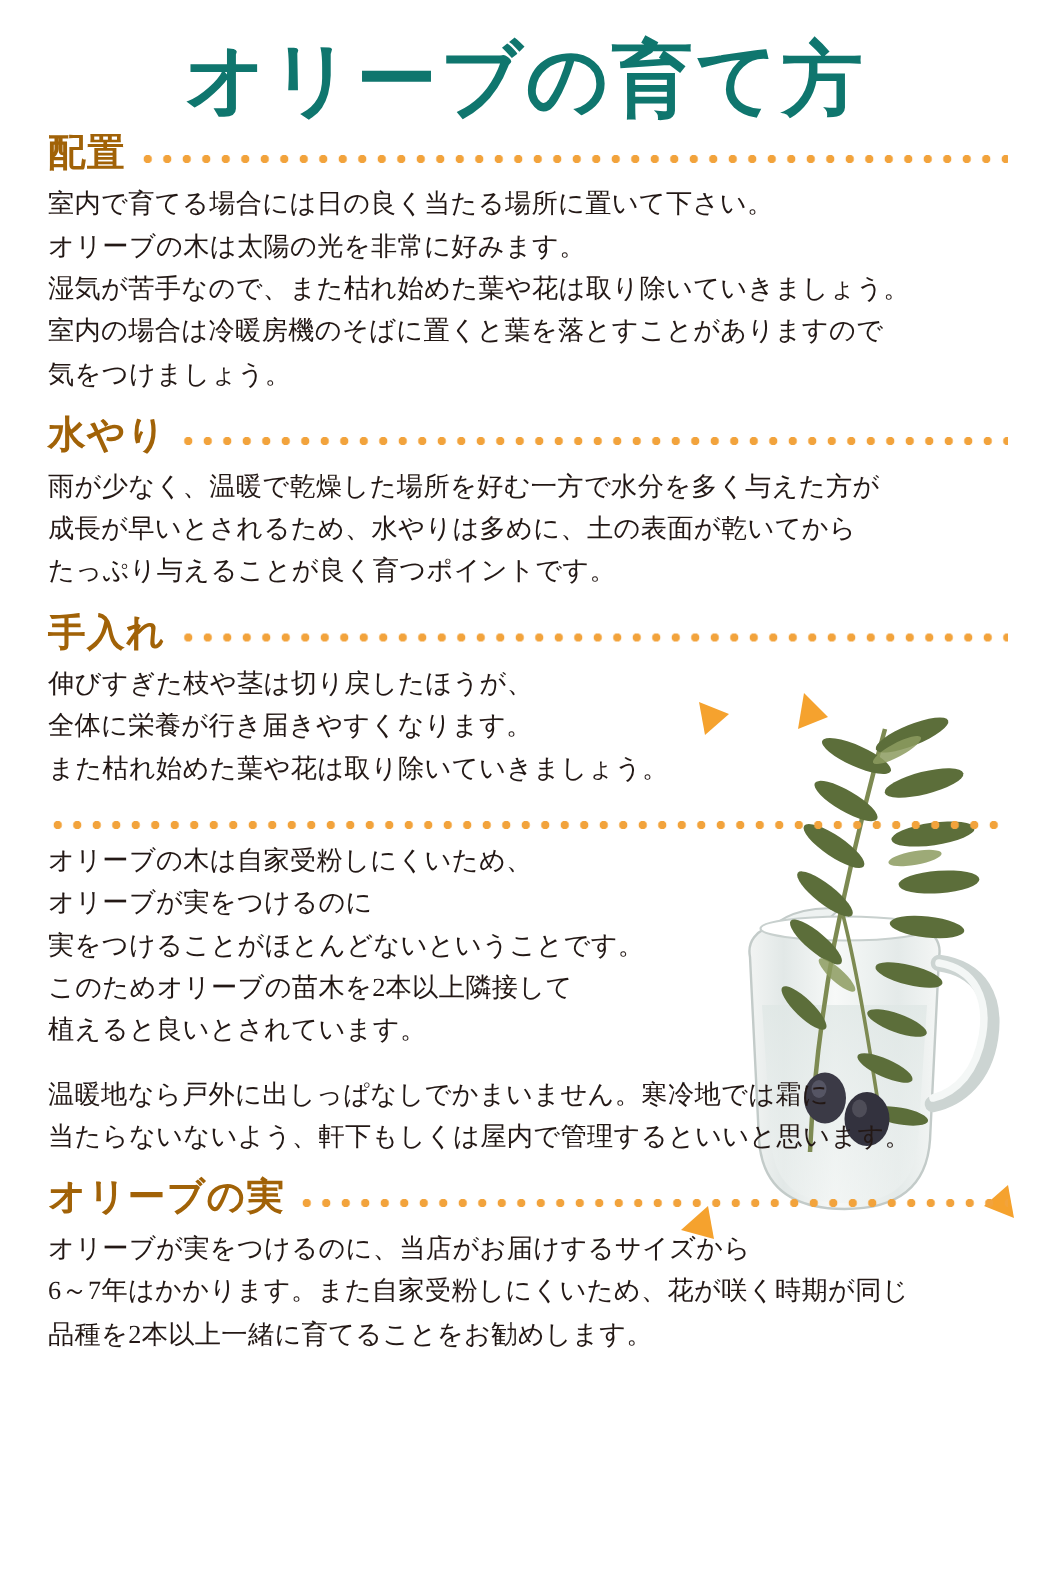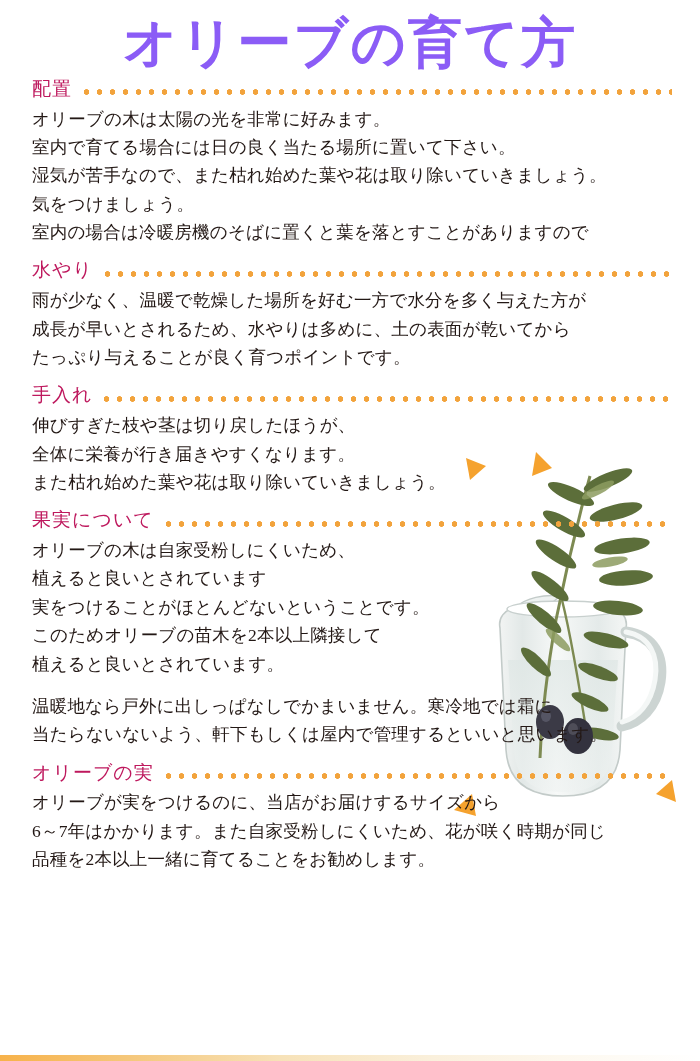--- a/index.html
+++ b/index.html
@@ -21,46 +21,46 @@
     height: 1061px;
     box-sizing: border-box;
   }
 
   
   .title {
     text-align: center;
     font-size: 54px;
     font-weight: bold;
     letter-spacing: 2px;
-    margin: 10px 0 4px 0;
+    margin: 20px 0 4px 0;
     font-family: "DejaVu Serif", "Liberation Serif", serif;
-    color: #8b5cf6;
+    color: #0f766e;
     line-height: 1.2;
   }
 
   
   .content {
     position: relative;
     padding: 0 28px 0 32px;
     z-index: 3;
   }
   .section {
     margin-bottom: 14px;
   }
   .sec-head {
     display: flex;
     align-items: center;
     gap: 8px;
     margin-bottom: 5px;
   }
   .sec-title {
-    font-size: 19px;
-    font-weight: normal;
+    font-size: 25px;
+    font-weight: bold;
     white-space: nowrap;
-    color: #be185d;
+    color: #a16207;
     letter-spacing: 1px;
     line-height: 1.1;
   }
   .dots {
     flex: 1 1 auto;
     height: 8px;
     background-image: radial-gradient(circle, #f2a33c 2.6px, rgba(255,255,255,0) 3px);
     background-size: 13px 8px;
     background-repeat: repeat-x;
     background-position: left center;
@@ -176,25 +176,25 @@
   <h1 class="title">オリーブの育て方</h1>
 
   <div class="content">
 
     <div class="section">
       <div class="sec-head">
         <span class="sec-title">配置</span>
         <span class="dots"></span>
       </div>
       <div class="body-text">
+        <span class="ln">室内で育てる場合には日の良く当たる場所に置いて下さい。</span>
         <span class="ln">オリーブの木は太陽の光を非常に好みます。</span>
-        <span class="ln">室内で育てる場合には日の良く当たる場所に置いて下さい。</span>
         <span class="ln">湿気が苦手なので、また枯れ始めた葉や花は取り除いていきましょう。</span>
+        <span class="ln">室内の場合は冷暖房機のそばに置くと葉を落とすことがありますので</span>
         <span class="ln">気をつけましょう。</span>
-        <span class="ln">室内の場合は冷暖房機のそばに置くと葉を落とすことがありますので</span>
       </div>
     </div>
 
     <div class="section">
       <div class="sec-head">
         <span class="sec-title">水やり</span>
         <span class="dots"></span>
       </div>
       <div class="body-text">
         <span class="ln">雨が少なく、温暖で乾燥した場所を好む一方で水分を多く与えた方が</span>
@@ -210,26 +210,25 @@
       </div>
       <div class="body-text">
         <span class="ln">伸びすぎた枝や茎は切り戻したほうが、</span>
         <span class="ln">全体に栄養が行き届きやすくなります。</span>
         <span class="ln">また枯れ始めた葉や花は取り除いていきましょう。</span>
       </div>
     </div>
 
     <div class="section narrow">
       <div class="sec-head">
-        <span class="sec-title">果実について</span>
         <span class="dots"></span>
       </div>
       <div class="body-text">
         <span class="ln">オリーブの木は自家受粉しにくいため、</span>
-        <span class="ln">植えると良いとされています</span>
+        <span class="ln">オリーブが実をつけるのに</span>
         <span class="ln">実をつけることがほとんどないということです。</span>
         <span class="ln">このためオリーブの苗木を2本以上隣接して</span>
         <span class="ln">植えると良いとされています。</span>
       </div>
     </div>
 
     <div class="section">
       <div class="body-text">
         <span class="ln">温暖地なら戸外に出しっぱなしでかまいません。寒冷地では霜に</span>
         <span class="ln">当たらないないよう、軒下もしくは屋内で管理するといいと思います。</span>

